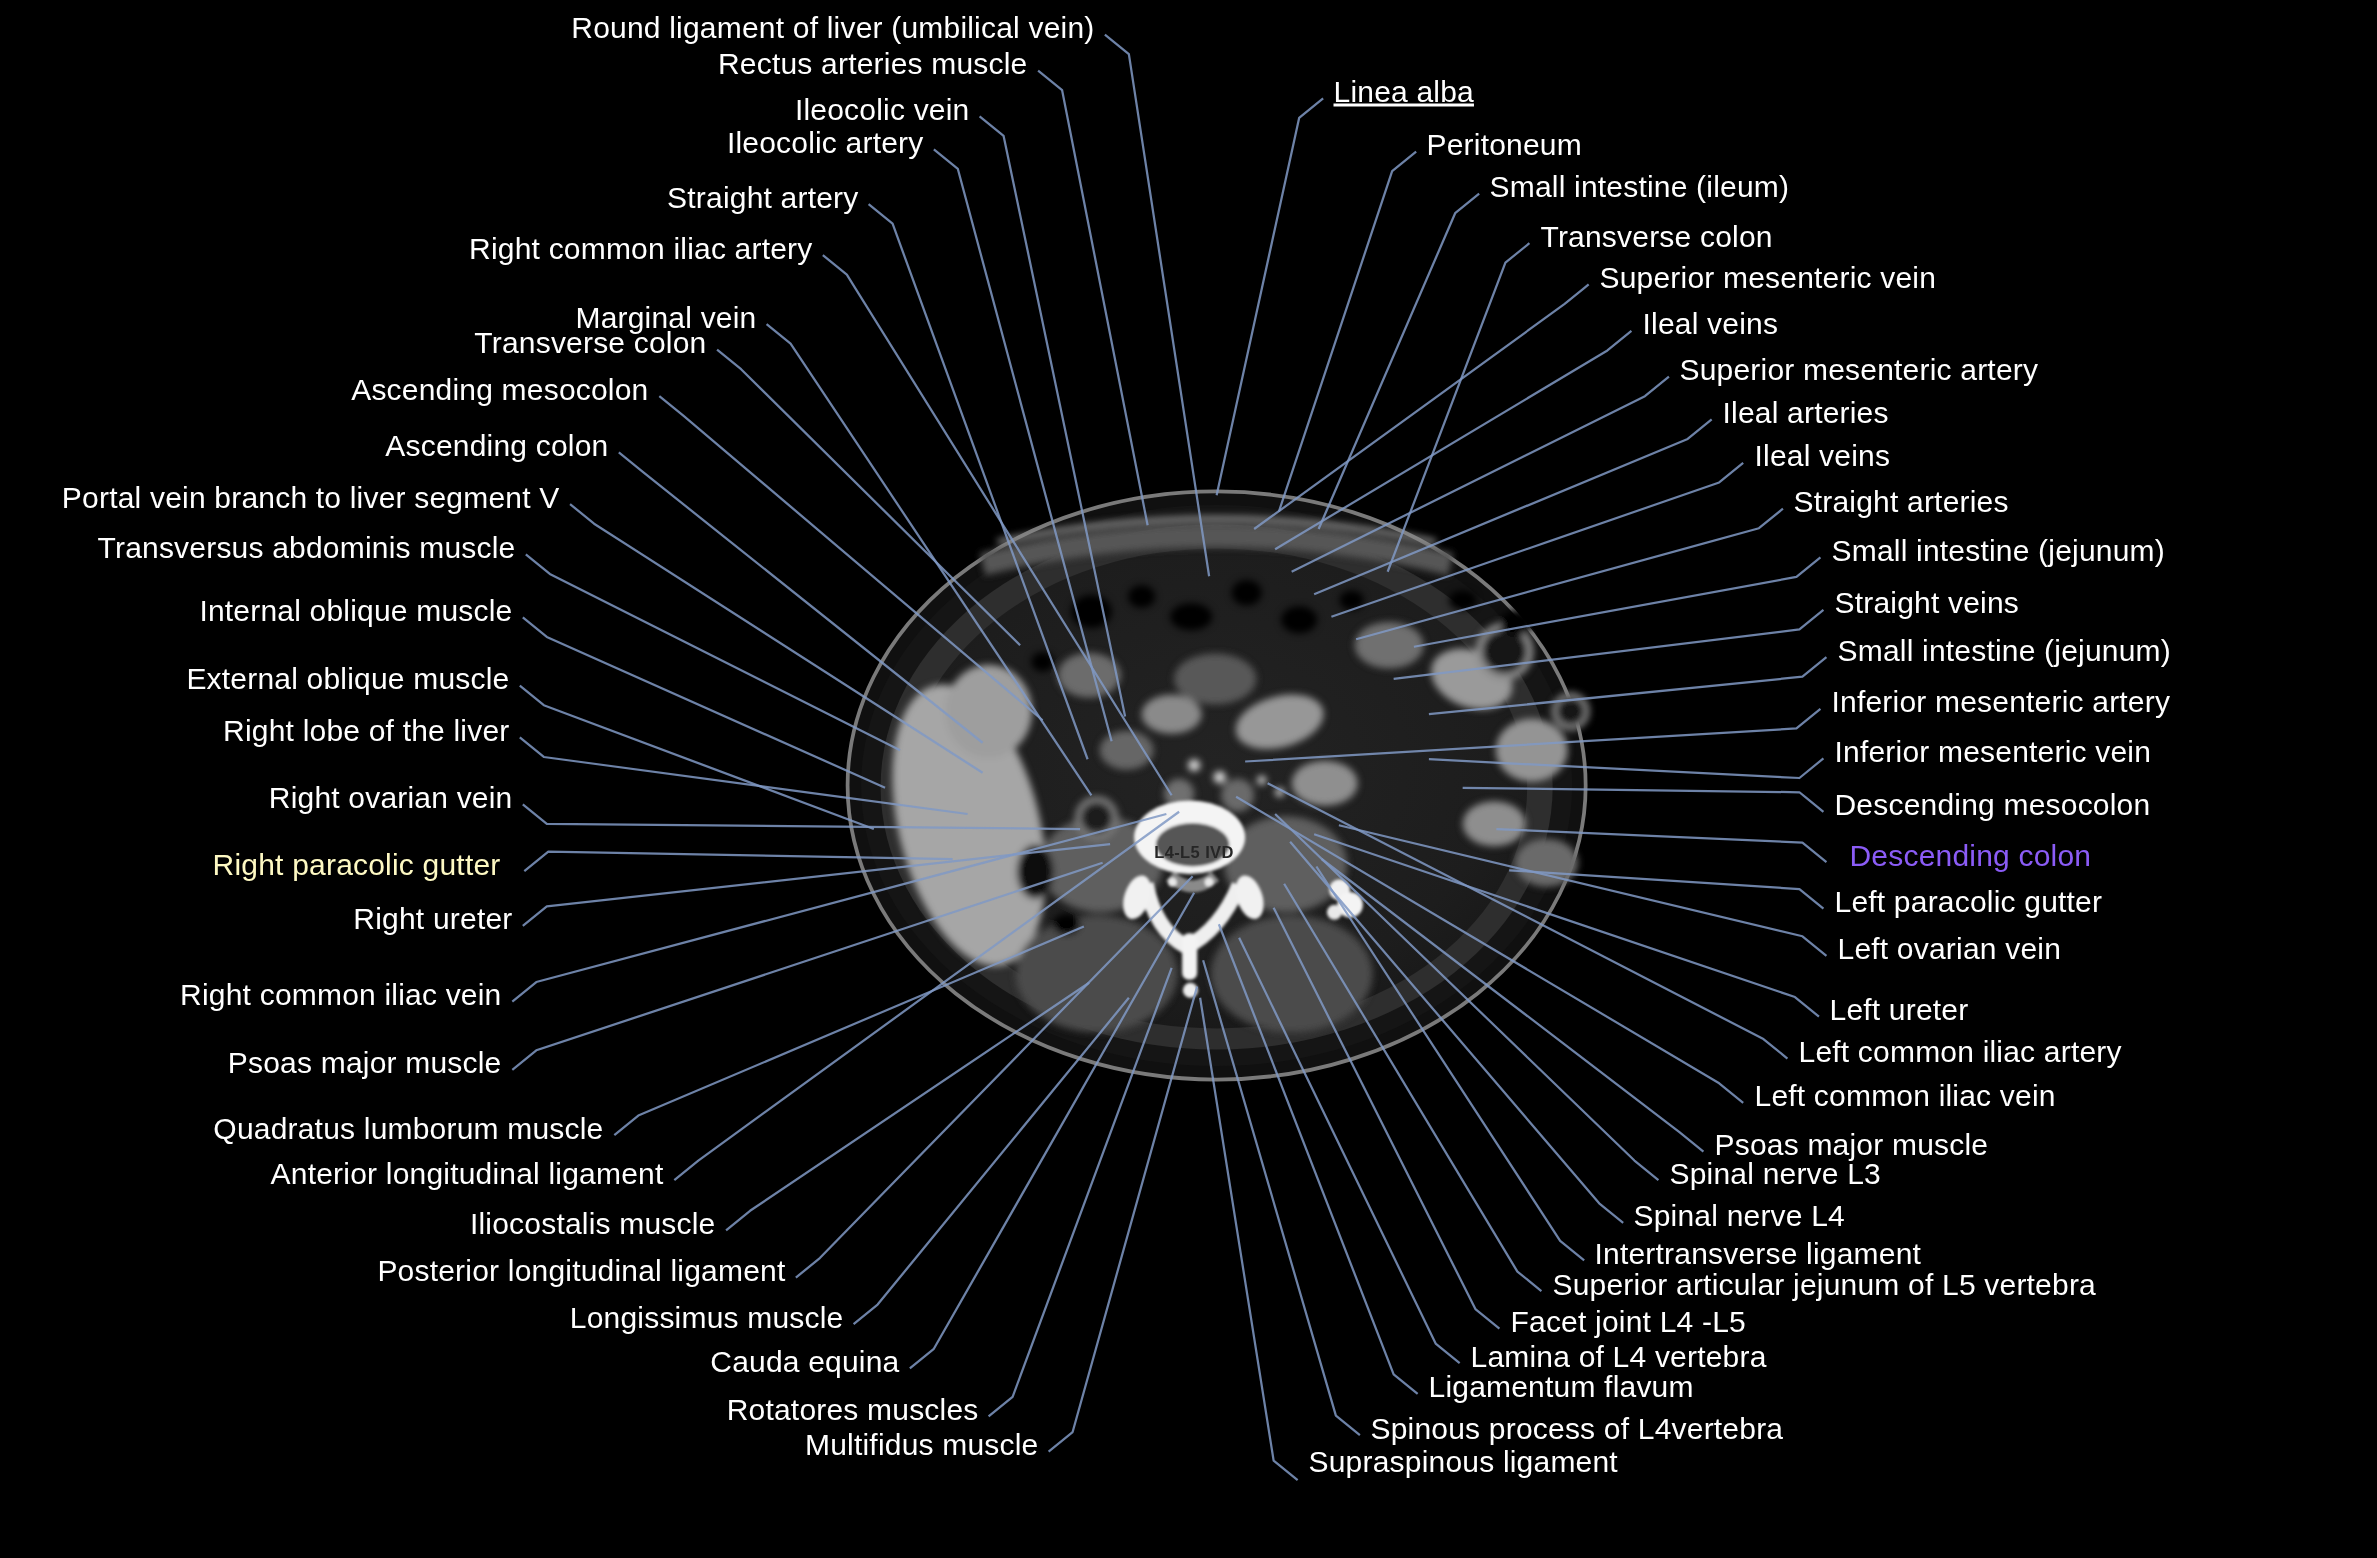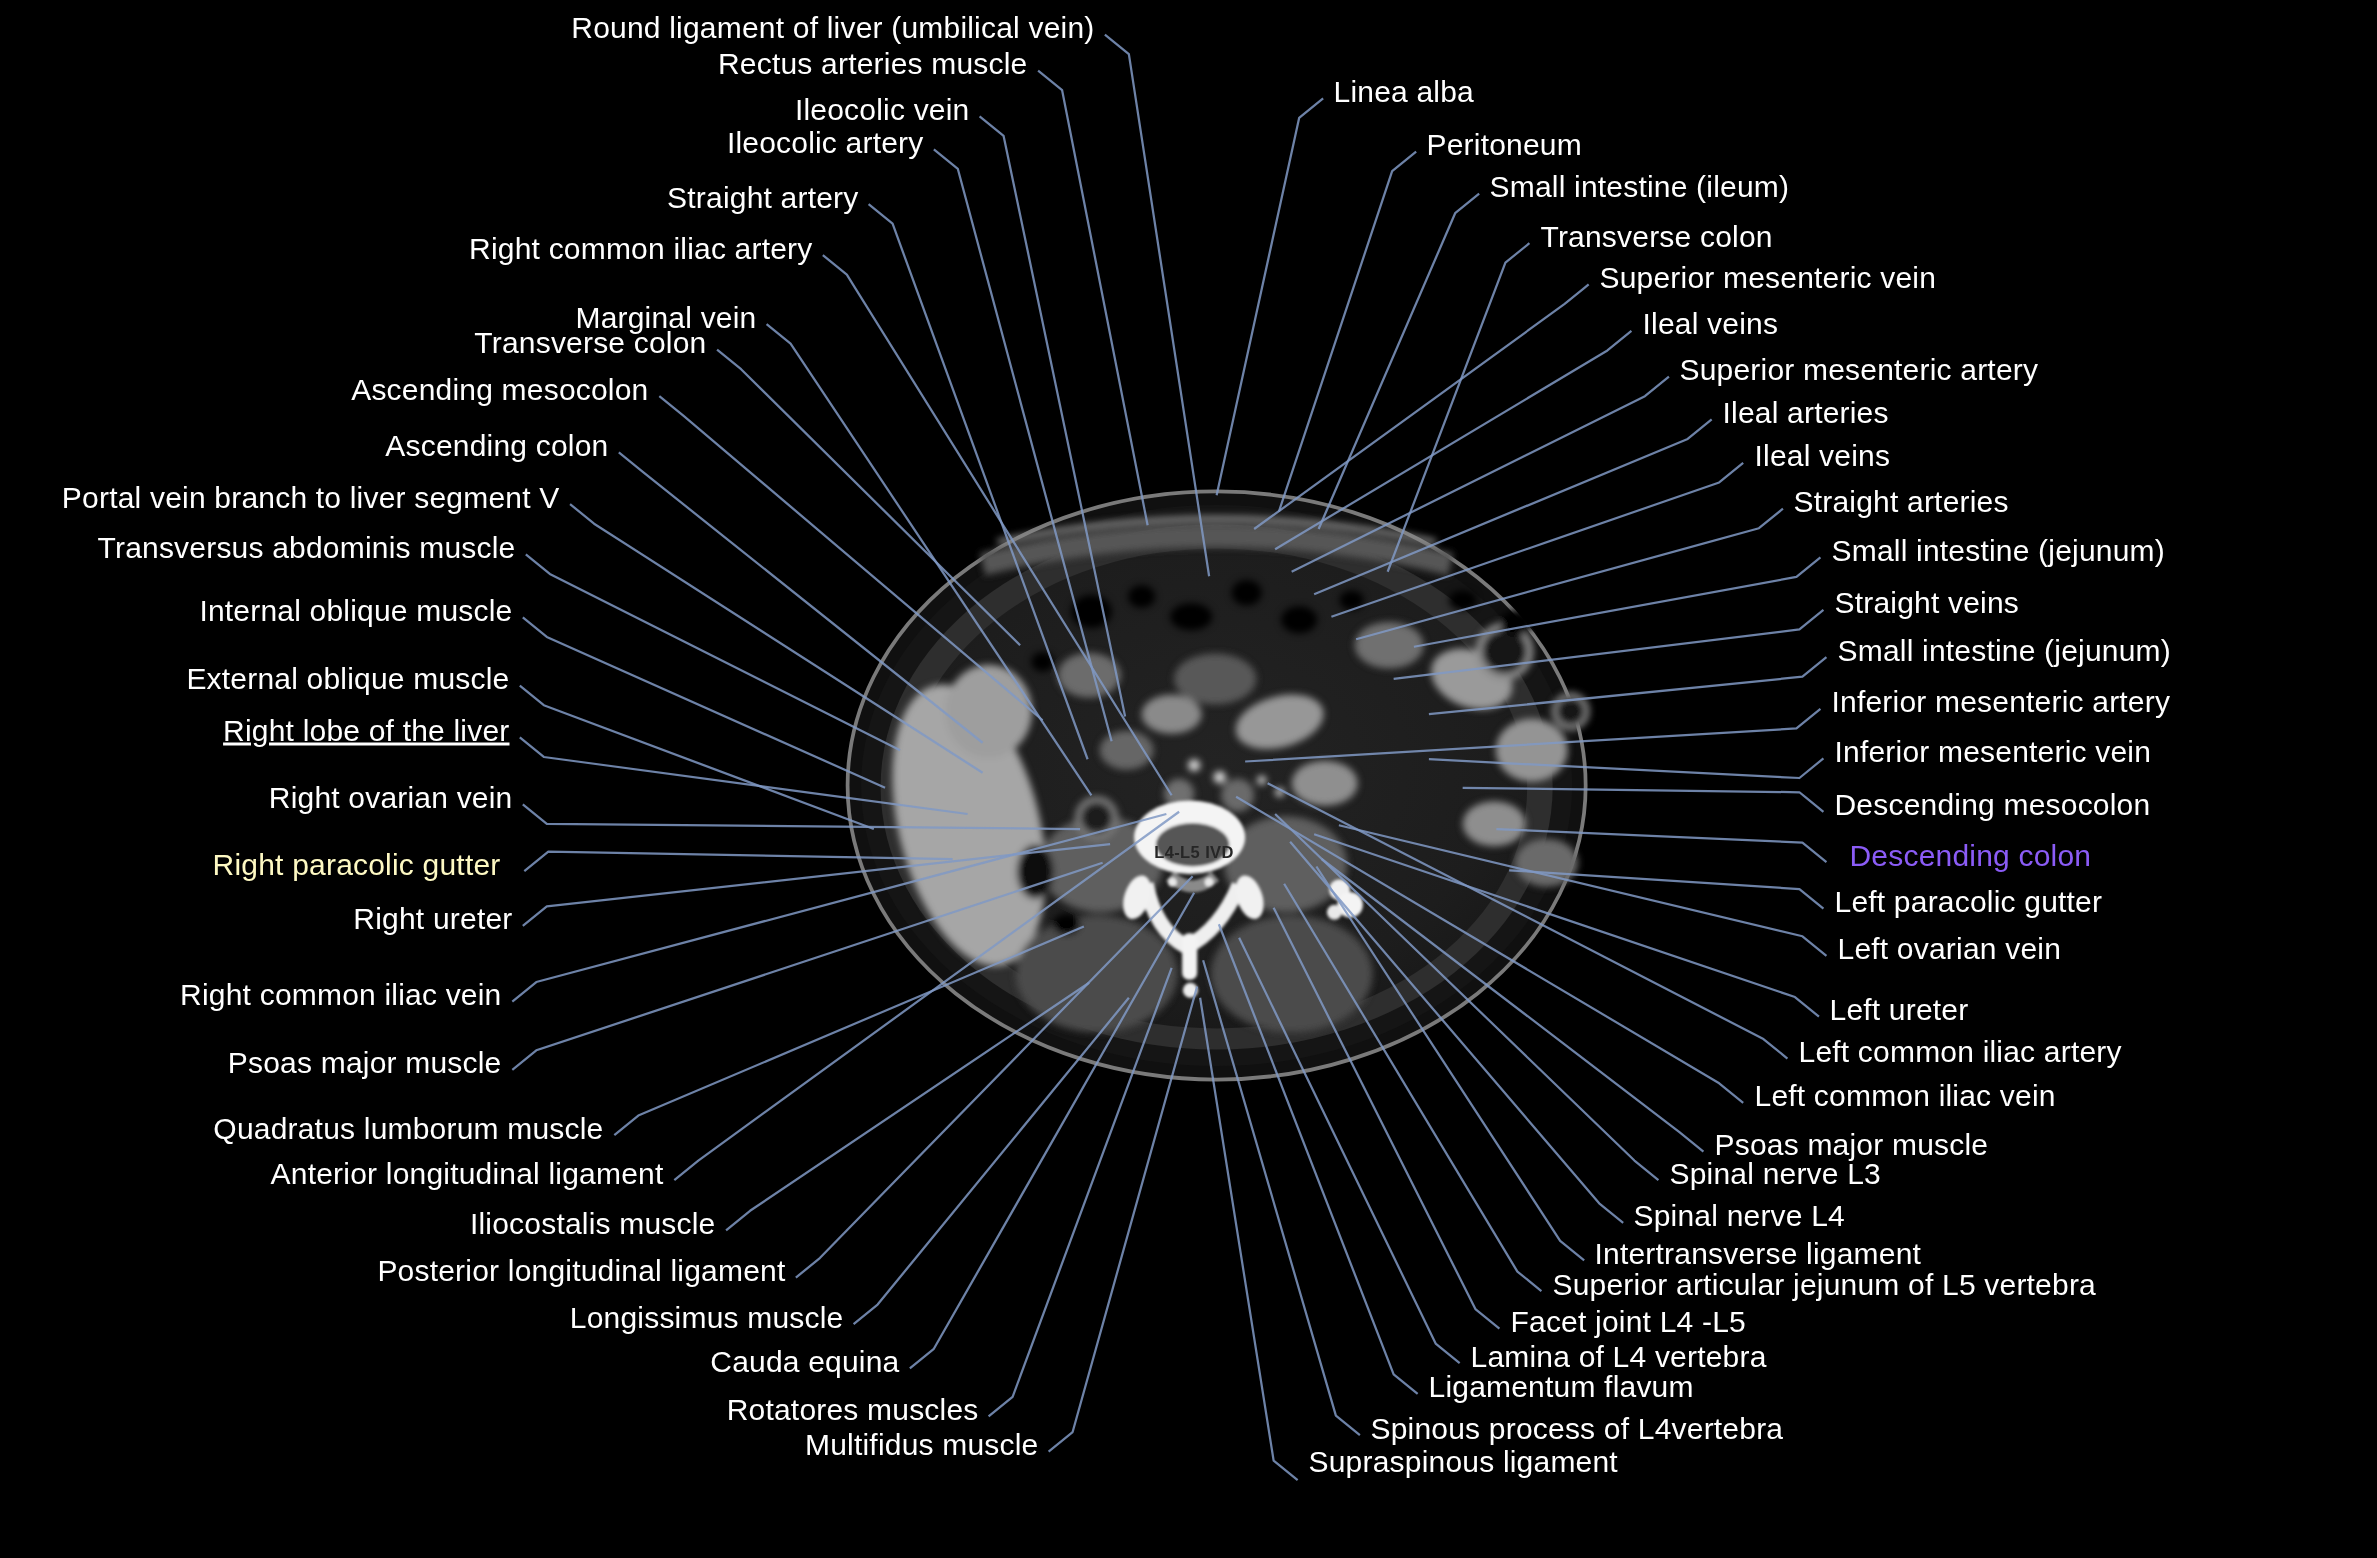--- a/index.html
+++ b/index.html
@@ -205,21 +205,21 @@
       <div class="lbl side-L" style="left: 866px; top: 197px; color: rgb(255, 255, 255);">Straight artery</div>
       <div class="lbl side-L" style="left: 820px; top: 248px; color: rgb(255, 255, 255);">Right common iliac artery</div>
       <div class="lbl side-L" style="left: 764px; top: 317px; color: rgb(255, 255, 255);">Marginal vein</div>
       <div class="lbl side-L" style="left: 714px; top: 342px; color: rgb(255, 255, 255);">Transverse colon</div>
       <div class="lbl side-L" style="left: 656px; top: 389px; color: rgb(255, 255, 255);">Ascending mesocolon</div>
       <div class="lbl side-L" style="left: 616px; top: 445px; color: rgb(255, 255, 255);">Ascending colon</div>
       <div class="lbl side-L" style="left: 567px; top: 497px; color: rgb(255, 255, 255);">Portal vein branch to liver segment V</div>
       <div class="lbl side-L" style="left: 523px; top: 547px; color: rgb(255, 255, 255);">Transversus abdominis muscle</div>
       <div class="lbl side-L" style="left: 520px; top: 610px; color: rgb(255, 255, 255);">Internal oblique muscle</div>
       <div class="lbl side-L" style="left: 517px; top: 678px; color: rgb(255, 255, 255);">External oblique muscle</div>
-      <div class="lbl side-L" style="left: 517px; top: 730px; color: rgb(255, 255, 255); text-decoration: underline;">Right lobe of the liver</div>
+      <div class="lbl side-L" style="left: 517px; top: 730px; color: rgb(255, 255, 255);">Right lobe of the liver</div>
       <div class="lbl side-L" style="left: 520px; top: 797px; color: rgb(255, 255, 255);">Right ovarian vein</div>
       <div class="lbl side-L" style="left: 508px; top: 864px; color: #fef9c3;">Right paracolic gutter</div>
       <div class="lbl side-L" style="left: 520px; top: 918px; color: rgb(255, 255, 255);">Right ureter</div>
       <div class="lbl side-L" style="left: 509px; top: 994px; color: rgb(255, 255, 255); text-align: center;">Right common iliac vein</div>
       <div class="lbl side-L" style="left: 509px; top: 1062px; color: rgb(255, 255, 255);">Psoas major muscle</div>
       <div class="lbl side-L" style="left: 611px; top: 1128px; color: rgb(255, 255, 255);">Quadratus lumborum muscle</div>
       <div class="lbl side-L" style="left: 671px; top: 1173px; color: rgb(255, 255, 255);">Anterior longitudinal ligament</div>
       <div class="lbl side-L" style="left: 723px; top: 1223px; color: rgb(255, 255, 255);">Iliocostalis muscle</div>
       <div class="lbl side-L" style="left: 793px; top: 1270px; color: rgb(255, 255, 255);">Posterior longitudinal ligament</div>
       <div class="lbl side-L" style="left: 851px; top: 1317px; color: rgb(255, 255, 255);">Longissimus muscle</div>
@@ -250,18 +250,18 @@
       <div class="lbl side-R" style="left: 1824px; top: 550px; color: rgb(255, 255, 255);">Small intestine (jejunum)</div>
       <div class="lbl side-R" style="left: 1786px; top: 501px; color: rgb(255, 255, 255);">Straight arteries</div>
       <div class="lbl side-R" style="left: 1747px; top: 455px; color: rgb(255, 255, 255);">Ileal veins</div>
       <div class="lbl side-R" style="left: 1715px; top: 412px; color: rgb(255, 255, 255);">Ileal arteries</div>
       <div class="lbl side-R" style="left: 1672px; top: 369px; color: rgb(255, 255, 255);">Superior mesenteric artery</div>
       <div class="lbl side-R" style="left: 1635px; top: 323px; color: rgb(255, 255, 255);">Ileal veins</div>
       <div class="lbl side-R" style="left: 1592px; top: 277px; color: rgb(255, 255, 255);">Superior mesenteric vein</div>
       <div class="lbl side-R" style="left: 1533px; top: 236px; color: rgb(255, 255, 255);">Transverse colon</div>
       <div class="lbl side-R" style="left: 1482px; top: 186px; color: rgb(255, 255, 255);">Small intestine (ileum)</div>
       <div class="lbl side-R" style="left: 1419px; top: 144px; color: rgb(255, 255, 255);">Peritoneum</div>
-      <div class="lbl side-R" style="left: 1326px; top: 91px; color: rgb(255, 255, 255);">Linea alba</div>
+      <div class="lbl side-R" style="left: 1326px; top: 91px; color: rgb(255, 255, 255); text-decoration: underline;">Linea alba</div>
     </div>
 
   <div id="center-annotation" style="left: 1194px; top: 852px; color: rgb(38, 38, 38);">L4-L5 IVD</div>
 </div>
 
 
 </body></html>

